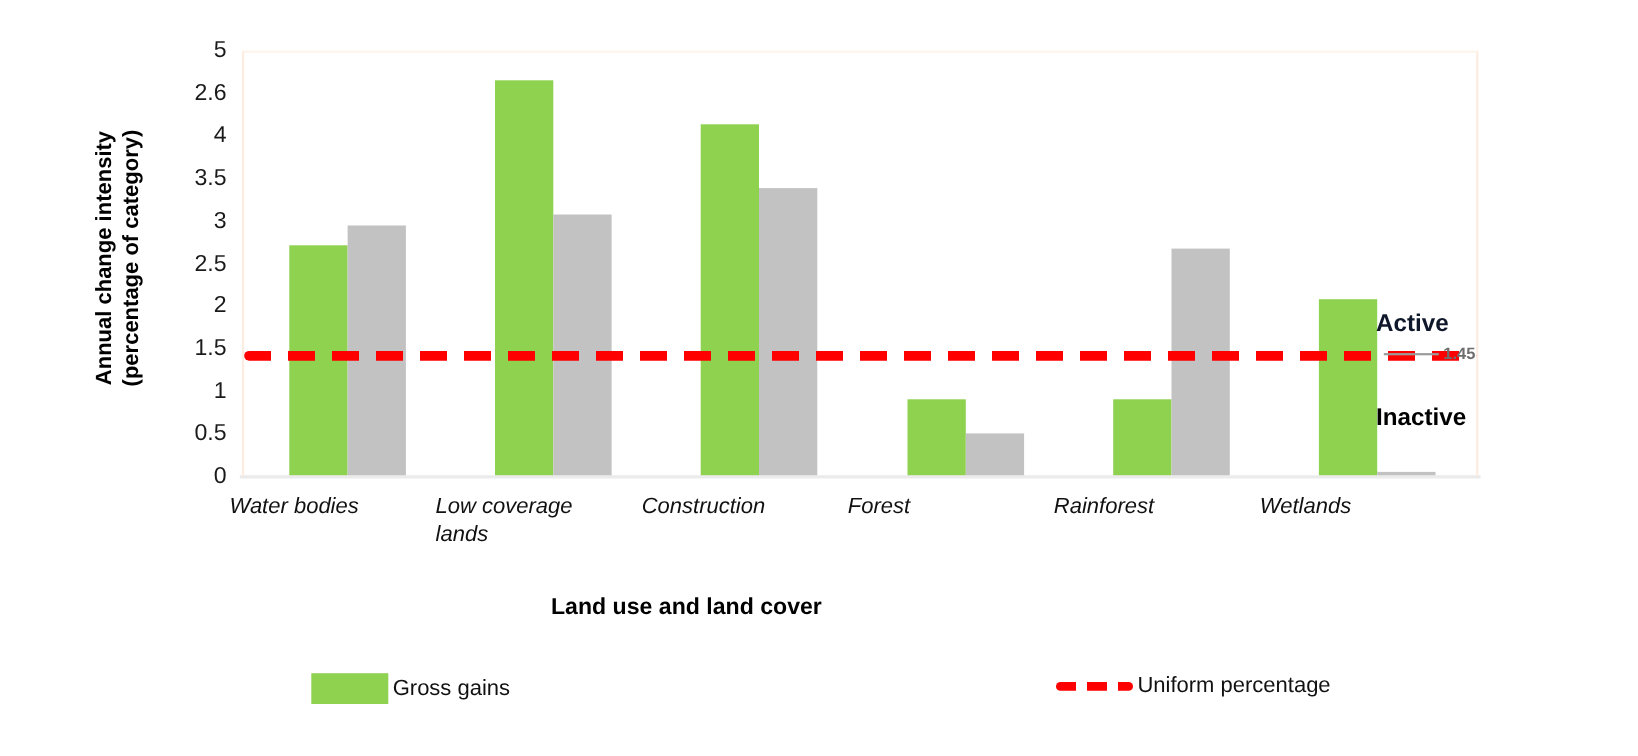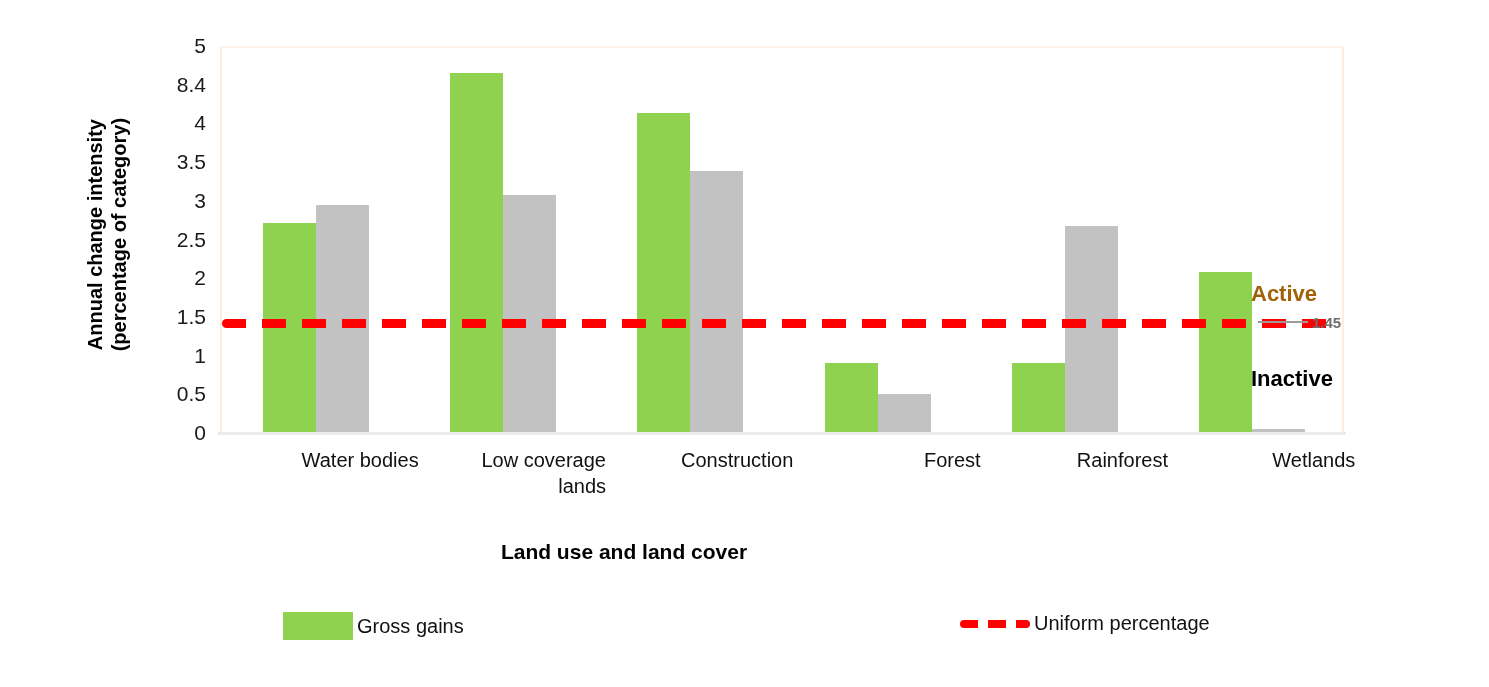--- a/index.html
+++ b/index.html
@@ -56,34 +56,34 @@
       #ff0000 0px,#ff0000 24px,
       rgba(255,0,0,0) 24px,rgba(255,0,0,0) 40px);
     border-radius:5px;
   }
   #uline::after{content:"";position:absolute;inset:0;
     background:repeating-linear-gradient(to right,
       transparent 0px,transparent 0px,transparent 0px);}
 
   
   .xtick{
-    position:absolute;top:447px;width:210px;text-align:right;
-    font-size:20px;color:#111;line-height:1.30;
+    position:absolute;top:447px;width:210px;text-align:left;
+    font-size:20px;color:#111;line-height:1.30;font-style:italic;
   }
 
   
   #xlabel{
     position:absolute;left:0;top:540px;width:1248px;text-align:center;
     font-size:21px;font-weight:bold;color:#000;
   }
 
   
   #ann-active{
     position:absolute;left:1251px;top:281px;
-    font-size:22px;font-weight:bold;color:#a16207;text-align:center;
+    font-size:22px;font-weight:bold;color:#0f172a;text-align:center;
   }
   #ann-inactive{
     position:absolute;left:1251px;top:366px;
     font-size:22px;font-weight:bold;color:#000;
   }
   #ann-leader{
     position:absolute;left:1258px;top:321px;width:50px;height:2px;
     background:#9b9b9b;
   }
   #ann-value{
@@ -116,21 +116,21 @@
 
   <div id="ylabel-wrap">
     <div id="ylabel">
       <span class="l">Annual change intensity</span>
       <span class="l">(percentage of category)</span>
     </div>
   </div>
 
   <div id="yticks">
       <div class="ytick" style="top: 46px;">5</div>
-      <div class="ytick" style="top: 84.7px;">8.4</div>
+      <div class="ytick" style="top: 84.7px;">2.6</div>
       <div class="ytick" style="top: 123.4px;">4</div>
       <div class="ytick" style="top: 162.1px;">3.5</div>
       <div class="ytick" style="top: 200.8px;">3</div>
       <div class="ytick" style="top: 239.5px;">2.5</div>
       <div class="ytick" style="top: 278.2px;">2</div>
       <div class="ytick" style="top: 316.9px;">1.5</div>
       <div class="ytick" style="top: 355.6px;">1</div>
       <div class="ytick" style="top: 394.3px;">0.5</div>
       <div class="ytick" style="top: 433px;">0</div>
     </div>

